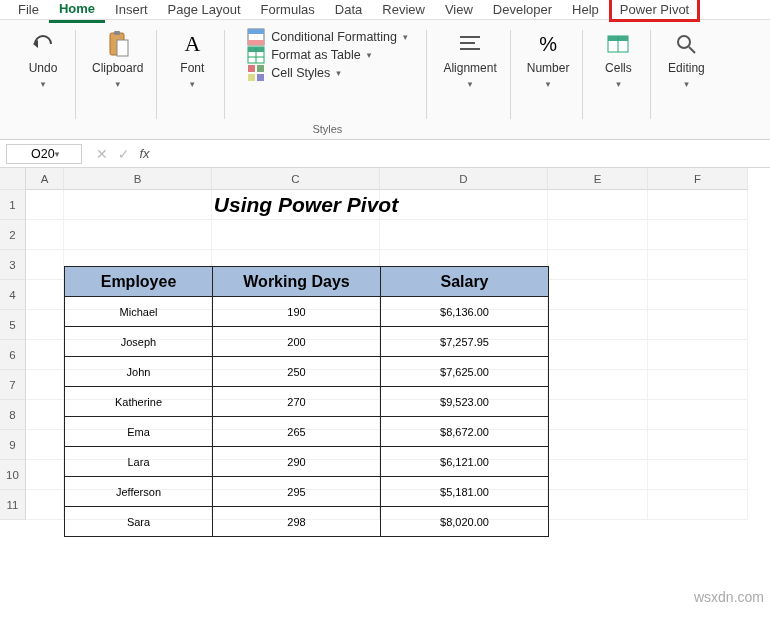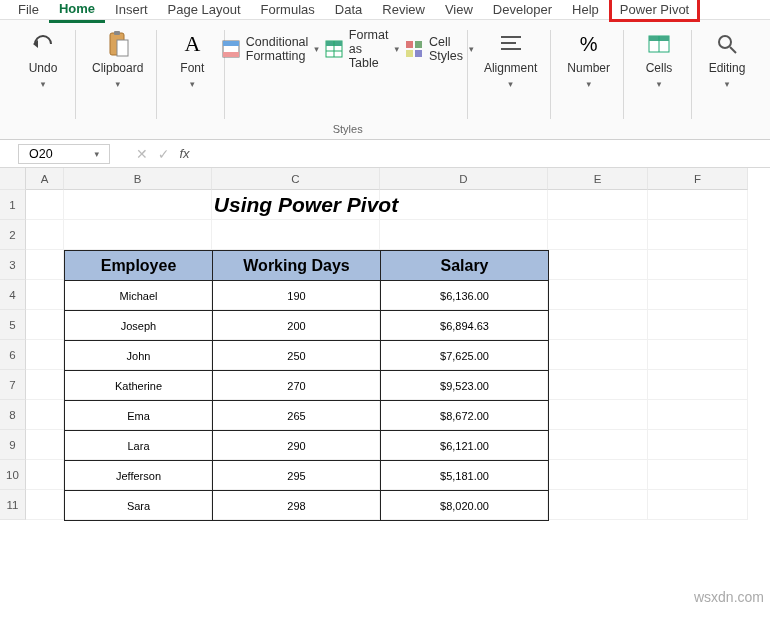--- a/index.html
+++ b/index.html
@@ -14,47 +14,47 @@
     
     .ribbon { display: flex; height: 120px; border-bottom: 1px solid #d0d0d0; background: #fafafa; padding: 4px 10px 2px 10px; gap: 2px; }
     .ribbon-group { display: flex; flex-direction: column; align-items: center; justify-content: space-between; padding: 4px 10px 2px 10px; position: relative; }
     .ribbon-group::after { content: ""; position: absolute; right: 0; top: 6px; bottom: 18px; width: 1px; background: #d8d8d8; }
     .ribbon-group:last-child::after { display: none; }
     .group-label { font-size: 11px; color: #666; margin-top: 2px; }
     .big-btn { display: flex; flex-direction: column; align-items: center; justify-content: flex-start; gap: 4px; padding: 2px 4px; min-width: 46px; }
     .big-btn .icon { width: 28px; height: 28px; display: flex; align-items: center; justify-content: center; }
     .big-btn .lbl { font-size: 12px; color: #333; text-align: center; line-height: 1.1; }
     .chev { font-size: 9px; color: #666; }
-    .styles-inner { display: flex; flex-direction: row; gap: 6px; align-items: center; }
+    .styles-inner { display: flex; flex-direction: column; align-items: flex-start; }
     .style-row { display: flex; align-items: center; gap: 6px; font-size: 12.5px; color: #333; }
     .style-row .micon { width: 18px; height: 18px; display:flex; align-items:center; justify-content:center;}
     
     
     .fbar { display: flex; align-items: center; height: 28px; border-bottom: 1px solid #d8d8d8; }
-    .namebox { width: 92px; border: 1px solid #cfcfcf; margin: 2px 18px; padding: 2px 10px; font-size: 12.5px; display: flex; align-items: center; justify-content: space-between; background: #fff; }
+    .namebox { width: 76px; border: 1px solid #cfcfcf; margin: 2px 6px; padding: 2px 24px; font-size: 12.5px; display: flex; align-items: center; justify-content: space-between; background: #fff; }
     .fbar-btns { display: flex; gap: 10px; padding: 0 8px; color: #888; font-size: 14px; }
     .fx { font-style: italic; font-size: 13px; color: #555; }
     .formula-input { flex: 1; border: none; padding: 3px 8px; font-size: 13px; outline: none; }
     
     
     .sheet { display: flex; }
     .rowhdrs { display: flex; flex-direction: column; }
     .rowhdr { width: 26px; height: 30px; border-right: 1px solid #d8d8d8; border-bottom: 1px solid #e6e6e6; background: #f3f3f3; display: flex; align-items: center; justify-content: center; font-size: 11.5px; color: #555; }
     .rowhdr:first-child { height: 22px; }
     .cols { flex: 1; }
     .colhdrs { display: flex; height: 22px; }
     .colhdr { border-right: 1px solid #e6e6e6; border-bottom: 1px solid #d8d8d8; background: #f3f3f3; display: flex; align-items: center; justify-content: center; font-size: 11.5px; color: #555; }
     .cA { width: 38px; } .cB { width: 148px; } .cC { width: 168px; } .cD { width: 168px; } .cE { width: 100px; } .cF { width: 100px; }
     .gridbody { position: relative; }
     .gridrow { display: flex; height: 30px; }
     .cell { border-right: 1px solid #f0f0f0; border-bottom: 1px solid #f0f0f0; display:flex; align-items:center; padding: 0 4px; }
     
     
     .title-text { position: absolute; left: 38px; top: 0px; width: 484px; height: 30px; display:flex; align-items:center; justify-content:center; font-weight: 700; font-style: italic; font-size: 21px; }
-    .dtable { position: absolute; left: 38px; top: 60px; border-collapse: collapse; }
+    .dtable { position: absolute; left: 38px; top: 76px; border-collapse: collapse; }
     .dtable th, .dtable td { border: 1px solid #222; height: 30px; text-align: center; font-size: 11px; }
     .dtable th { background: #a8bedd; font-weight: 700; font-size: 16px; }
     .dtable .colB { width: 148px; } .dtable .colC { width: 168px; } .dtable .colD { width: 168px; }
     
     .watermark { position: absolute; right: 6px; bottom: 12px; font-size: 14px; color: #aaa; }
   </style>
 </head>
 <body>
 
 <div class="tabs">
@@ -333,21 +333,21 @@
           <th class="colD">Salary</th>
         </tr>
         <tr>
               <td>Michael</td>
               <td>190</td>
               <td>$6,136.00</td>
             </tr>
         <tr>
               <td>Joseph</td>
               <td>200</td>
-              <td>$6,894.63</td>
+              <td>$7,257.95</td>
             </tr>
         <tr>
               <td>John</td>
               <td>250</td>
               <td>$7,625.00</td>
             </tr>
         <tr>
               <td>Katherine</td>
               <td>270</td>
               <td>$9,523.00</td>

